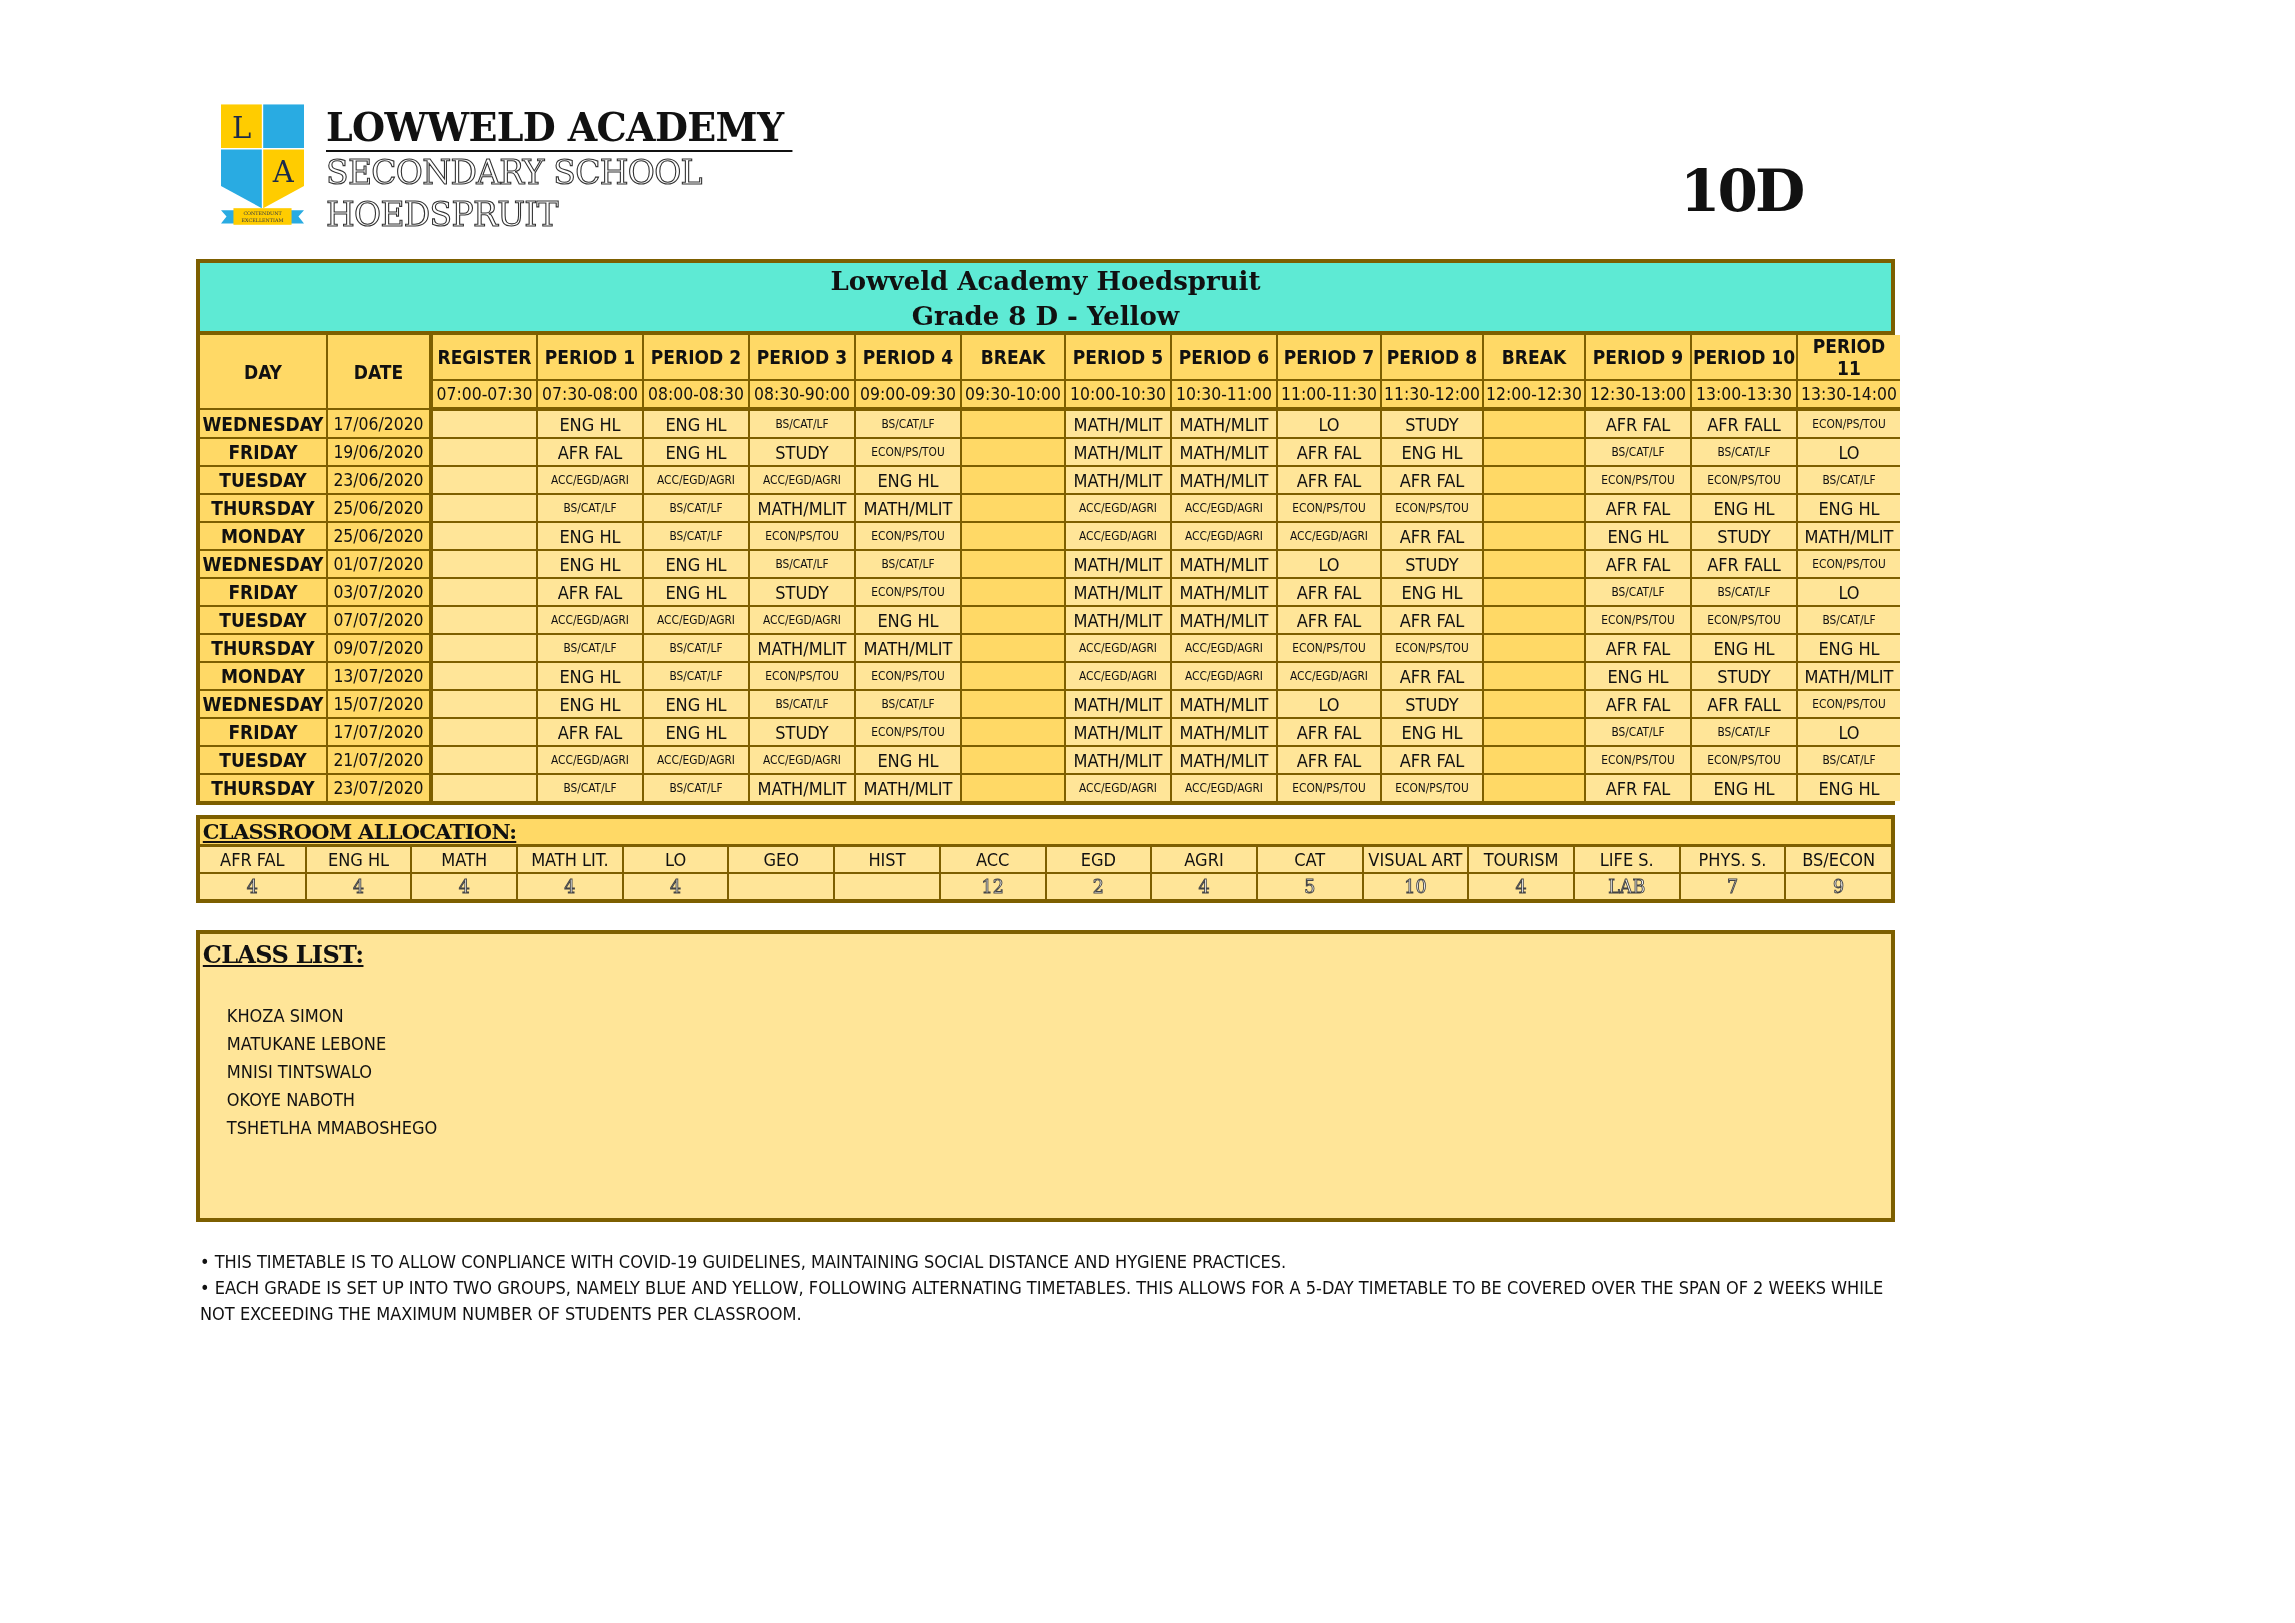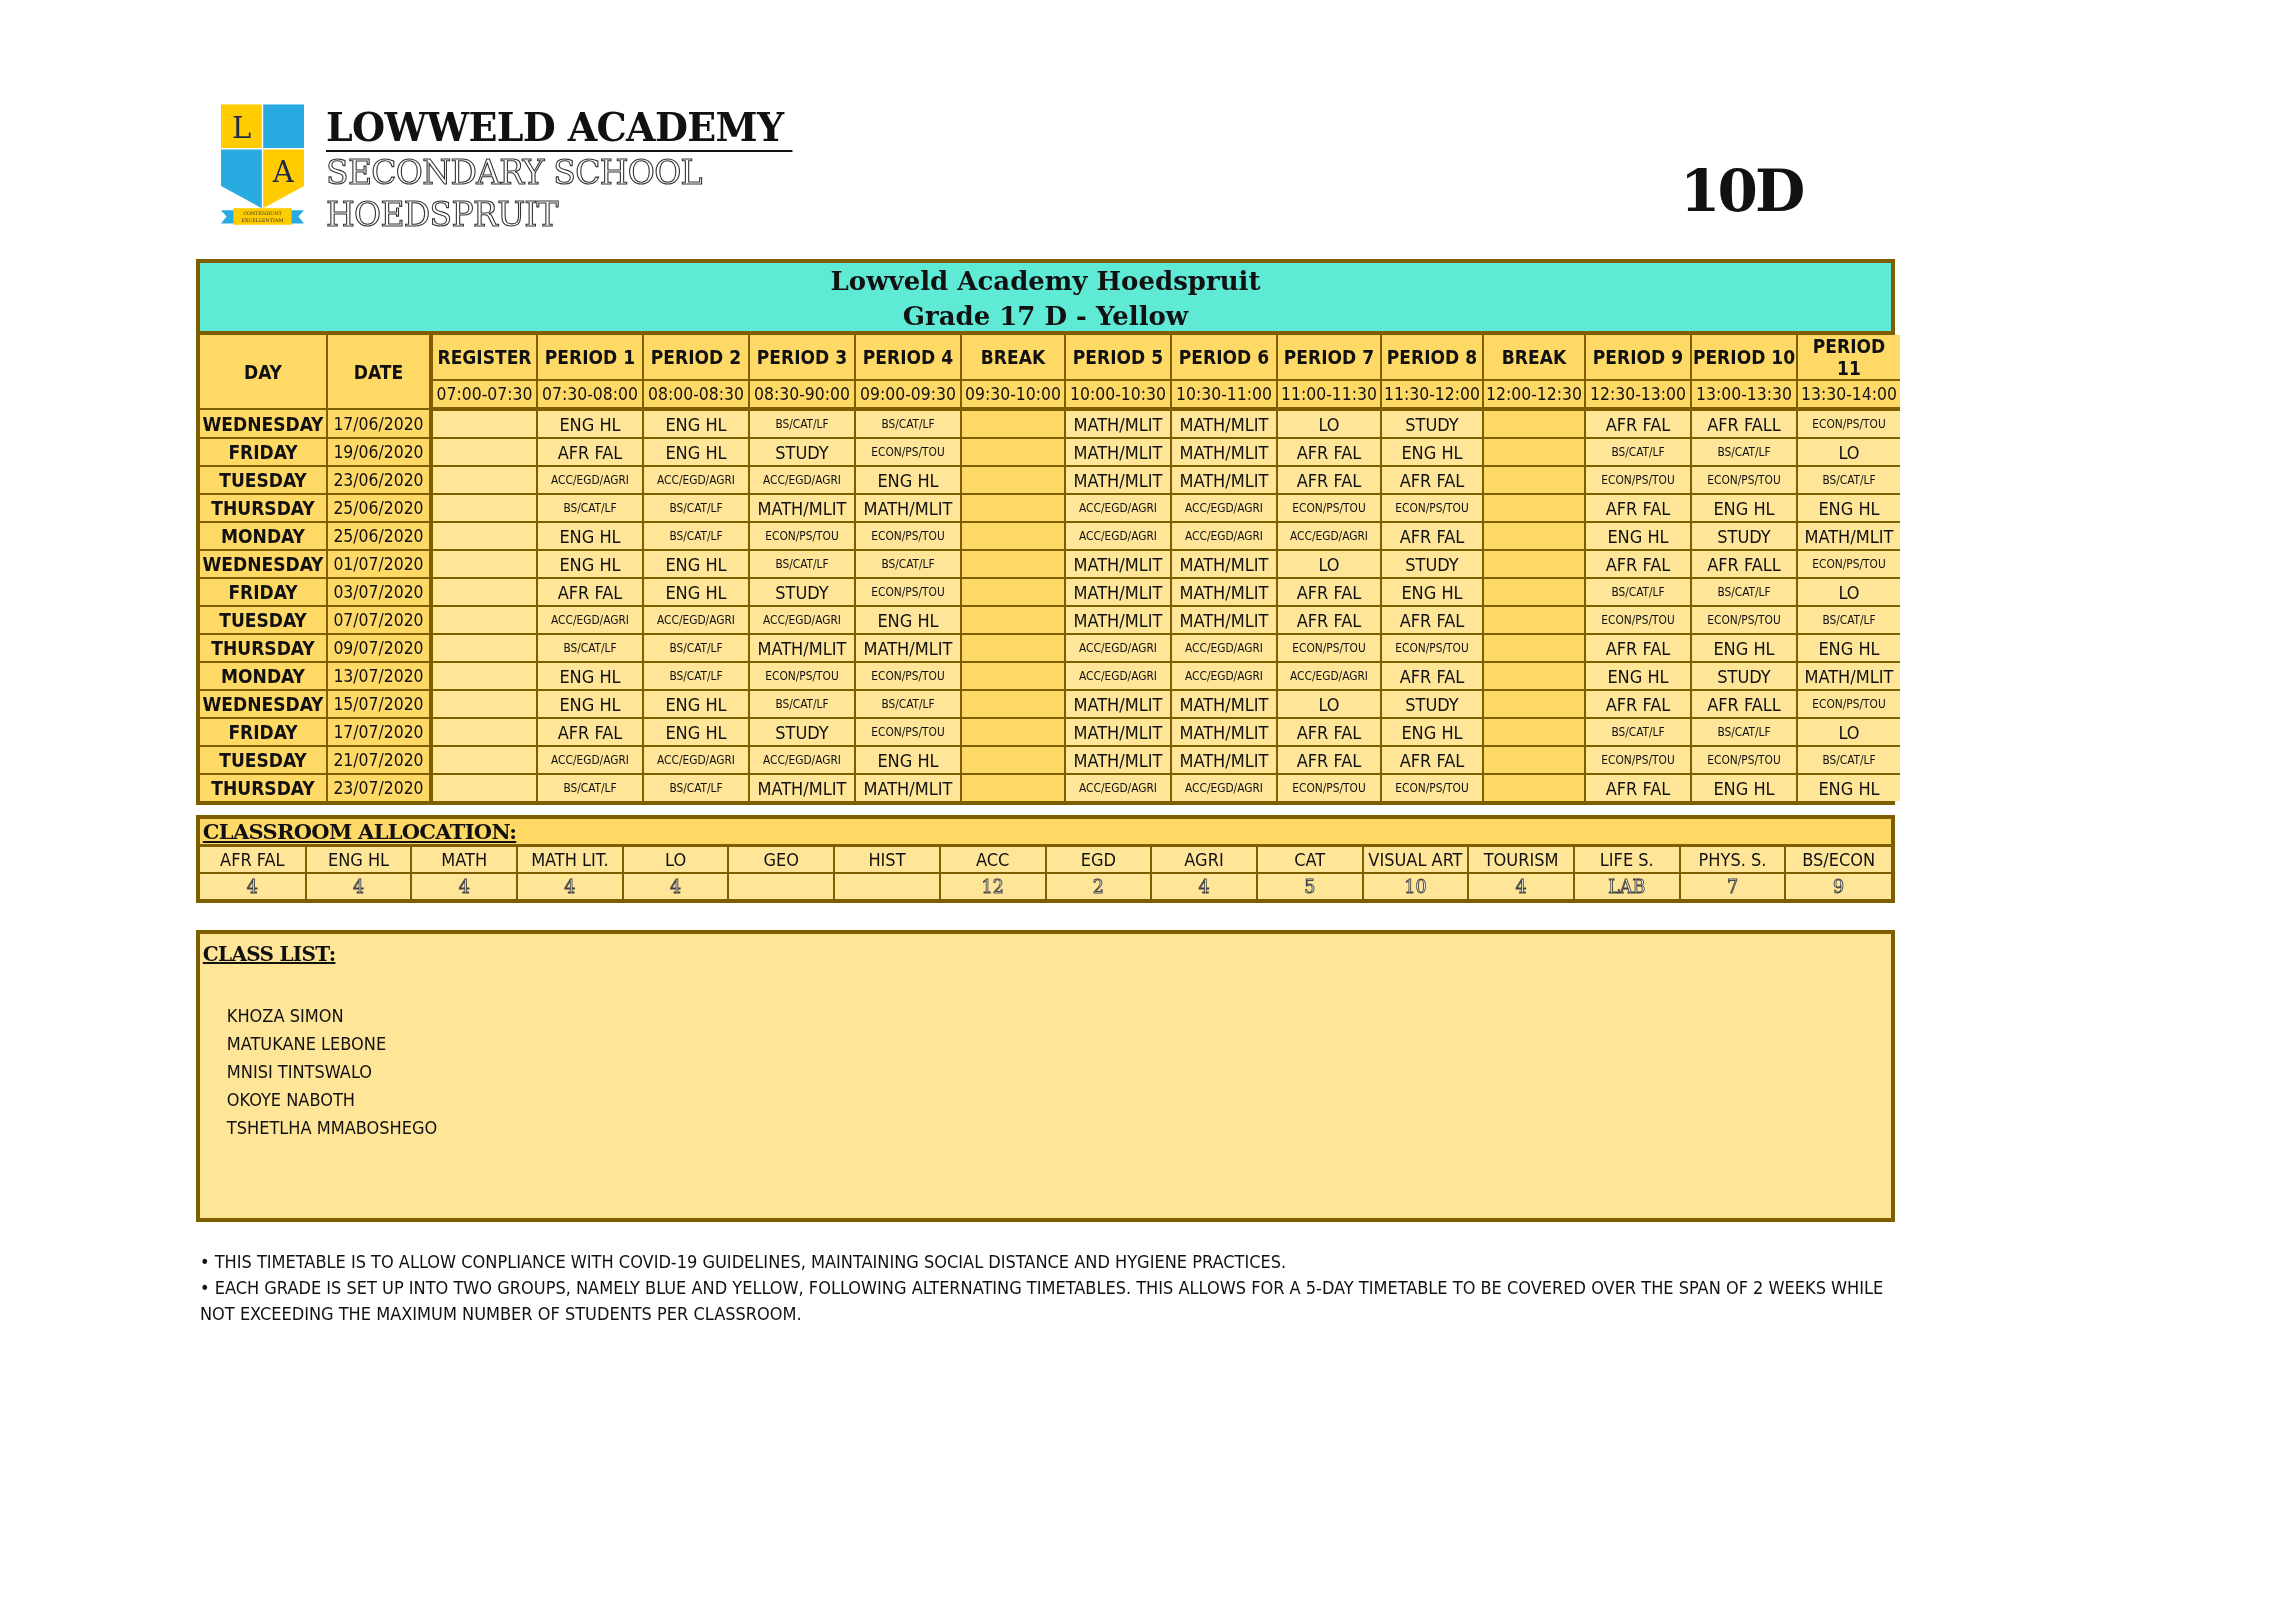--- a/index.html
+++ b/index.html
@@ -44,21 +44,21 @@
                  font-size: 21px; line-height: 25px; padding-left: 2.8px; border-bottom: 3.5px solid #7d5f00; }
   .alloc-title span { text-decoration: underline; letter-spacing: -0.7px; }
   .alloc td { height: 25px; }
   .alloc td.subj { font-size: 18px; }
   .alloc td.room { font-family: "DejaVu Serif", serif; font-size: 19.4px; color: #fff; -webkit-text-stroke: 0.9px #444; }
   .alloc tr:first-child td { border-top: none; }
 
   
   .classlist { position: absolute; left: 196px; top: 930px; width: 1699px; height: 292px; border: 4.2px solid #7d5f00;
                box-sizing: border-box; background: #ffe598; padding: 4.2px 2.8px; }
-  .classlist h2 { margin: 0 0 30.5px 0; font-family: "DejaVu Serif", serif; font-weight: bold; font-size: 20px;
+  .classlist h2 { margin: 0 0 30.5px 0; font-family: "DejaVu Serif", serif; font-weight: bold; font-size: 24px;
                   text-decoration: underline; line-height: 33px; letter-spacing: -0.7px; }
   .classlist .student { font-size: 18px; line-height: 28px; font-family: "DejaVu Sans Condensed", "DejaVu Sans", sans-serif; margin-left: 24px; }
 
   
   .notes { position: absolute; left: 200px; top: 1249px; width: 1708px; font-size: 18px; line-height: 26px;
            font-family: "DejaVu Sans Condensed", "DejaVu Sans", sans-serif; }
   .notes p { margin: 0; }
 </style>
 </head>
 <body>
@@ -81,21 +81,21 @@
   <div><span class="l1">LOWWELD ACADEMY</span></div>
   <div class="l2">SECONDARY SCHOOL</div>
   <div class="l3">HOEDSPRUIT</div>
 </div>
 
 <div class="class-code">10D</div>
 
 <div class="tt">
   <div class="tt-title">
     <div>Lowveld Academy Hoedspruit</div>
-    <div>Grade 17 D - Yellow</div>
+    <div>Grade 8 D - Yellow</div>
   </div>
   <table>
     <colgroup id="tt-cols">
         <col style="width: 127px;">
         <col style="width: 104px;">
         <col style="width: 106px;">
         <col style="width: 106px;">
         <col style="width: 106px;">
         <col style="width: 106px;">
         <col style="width: 106px;">

